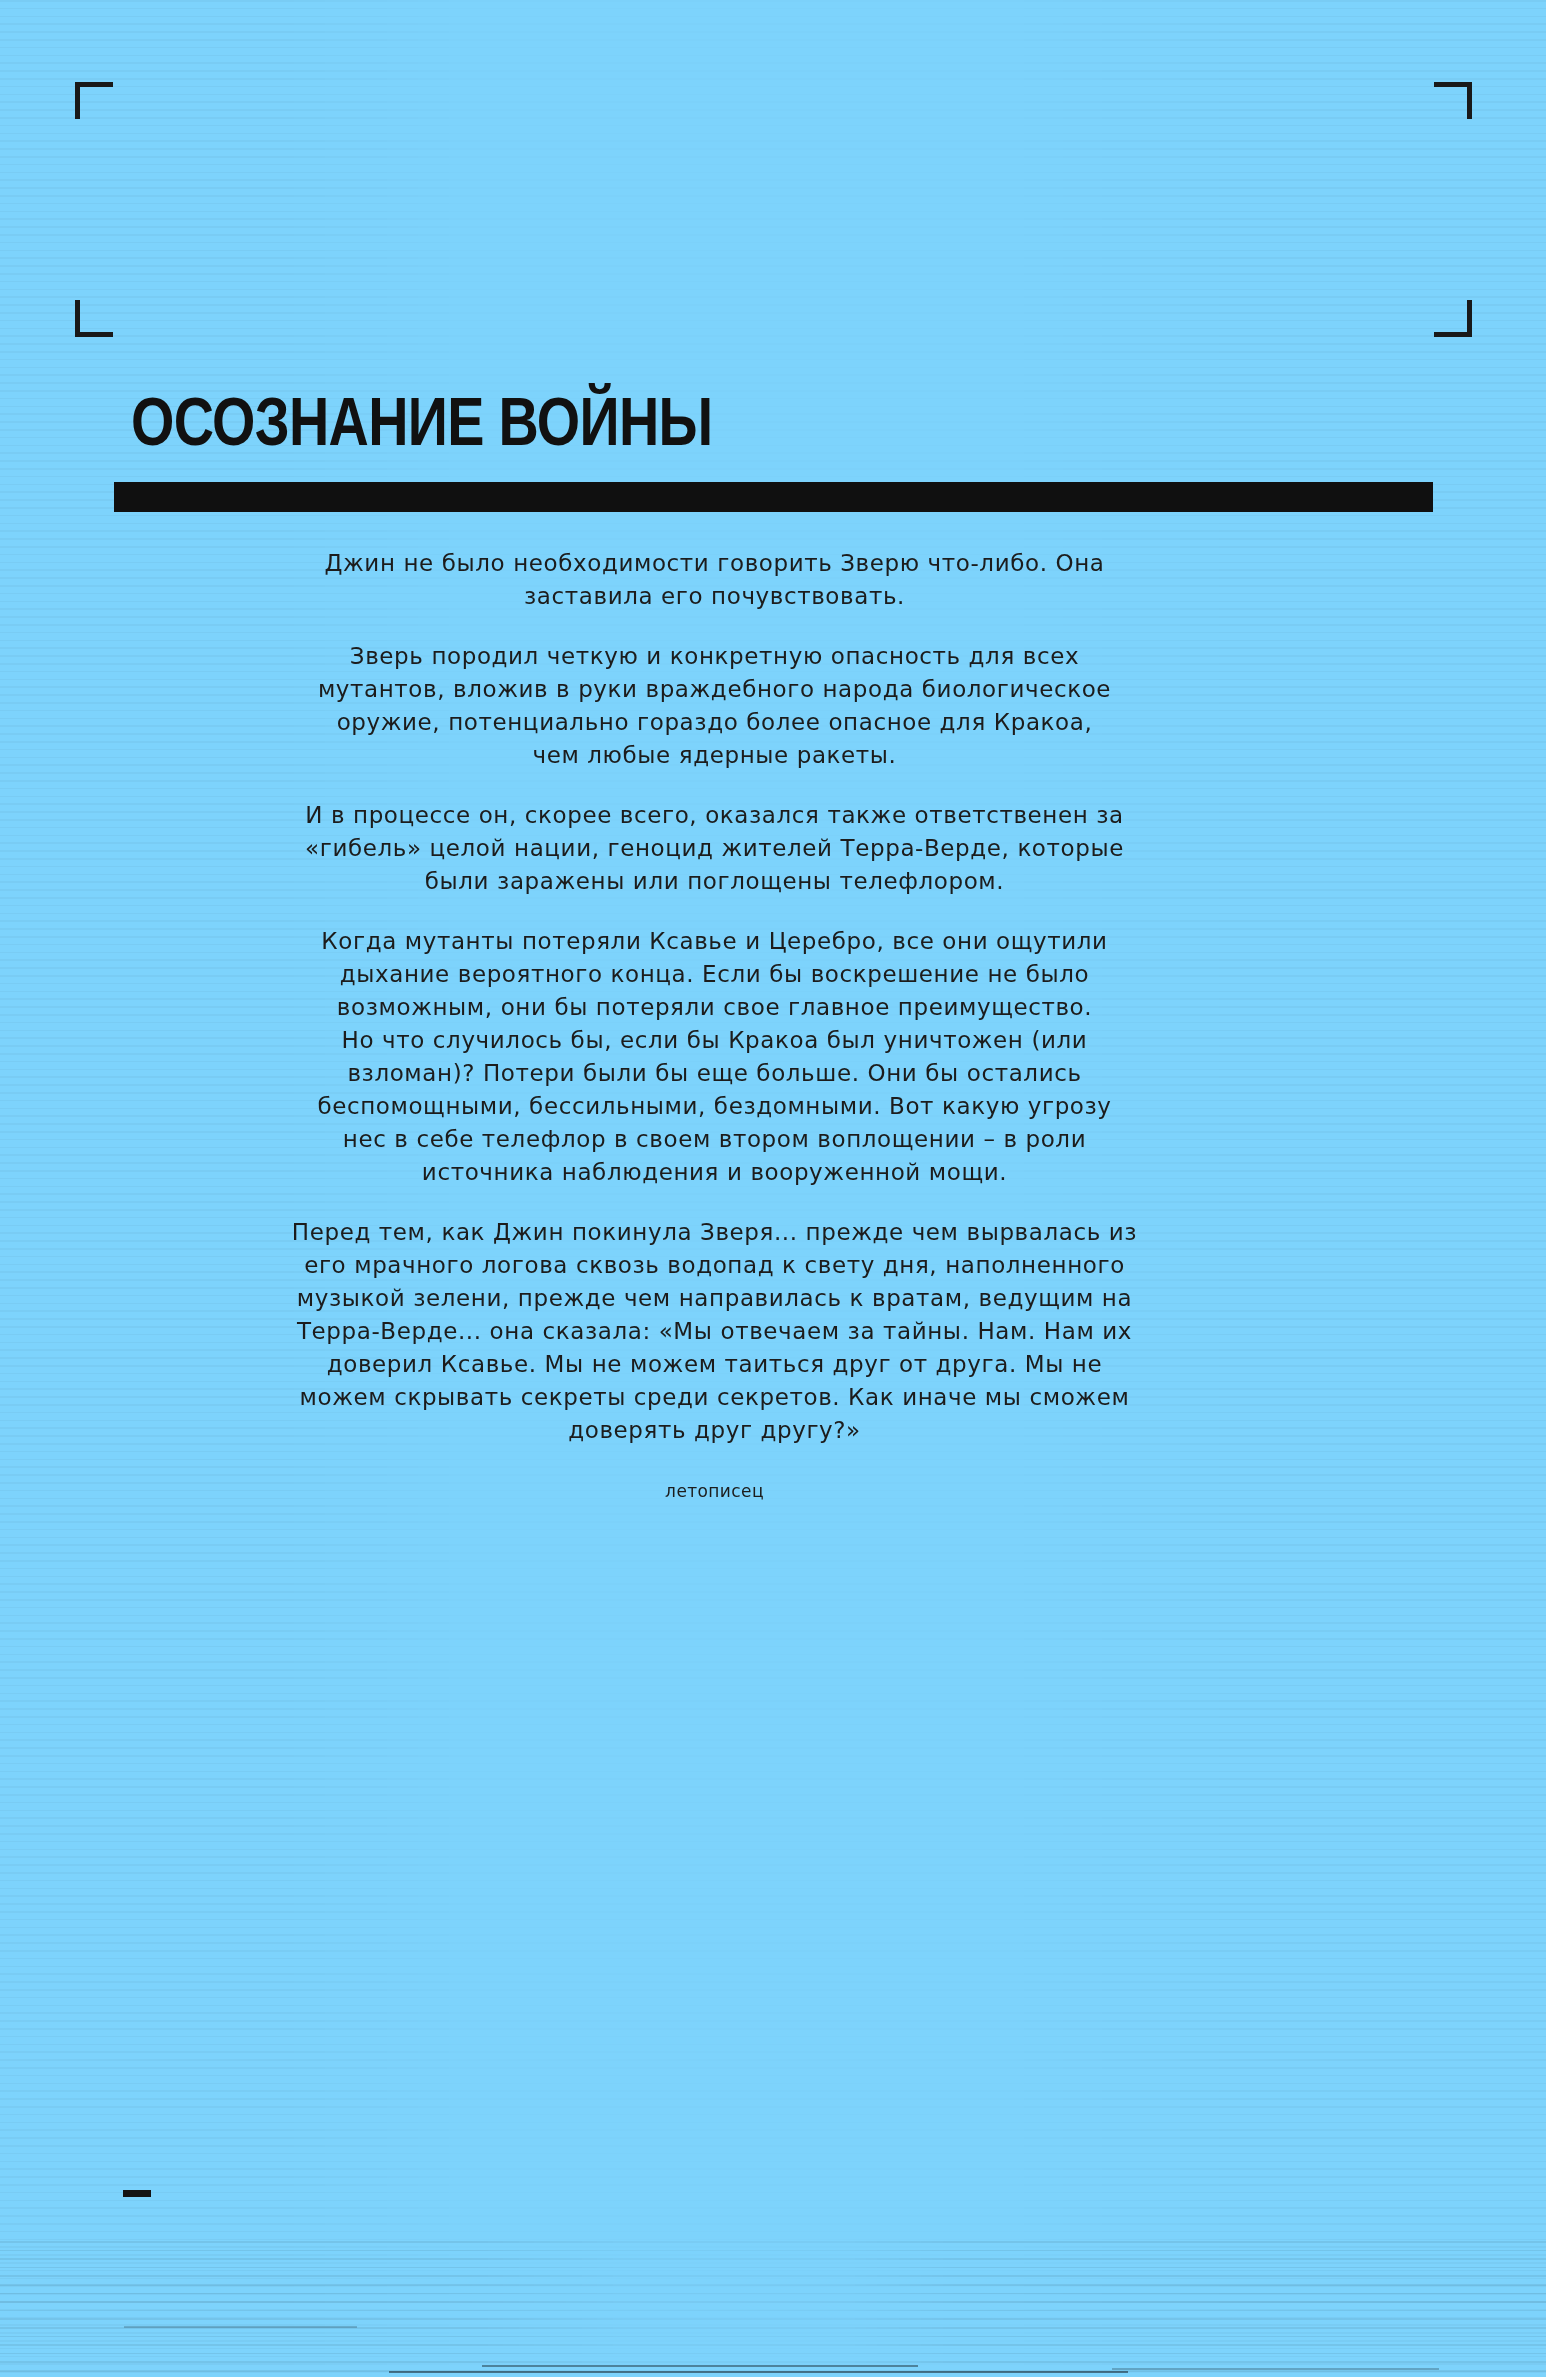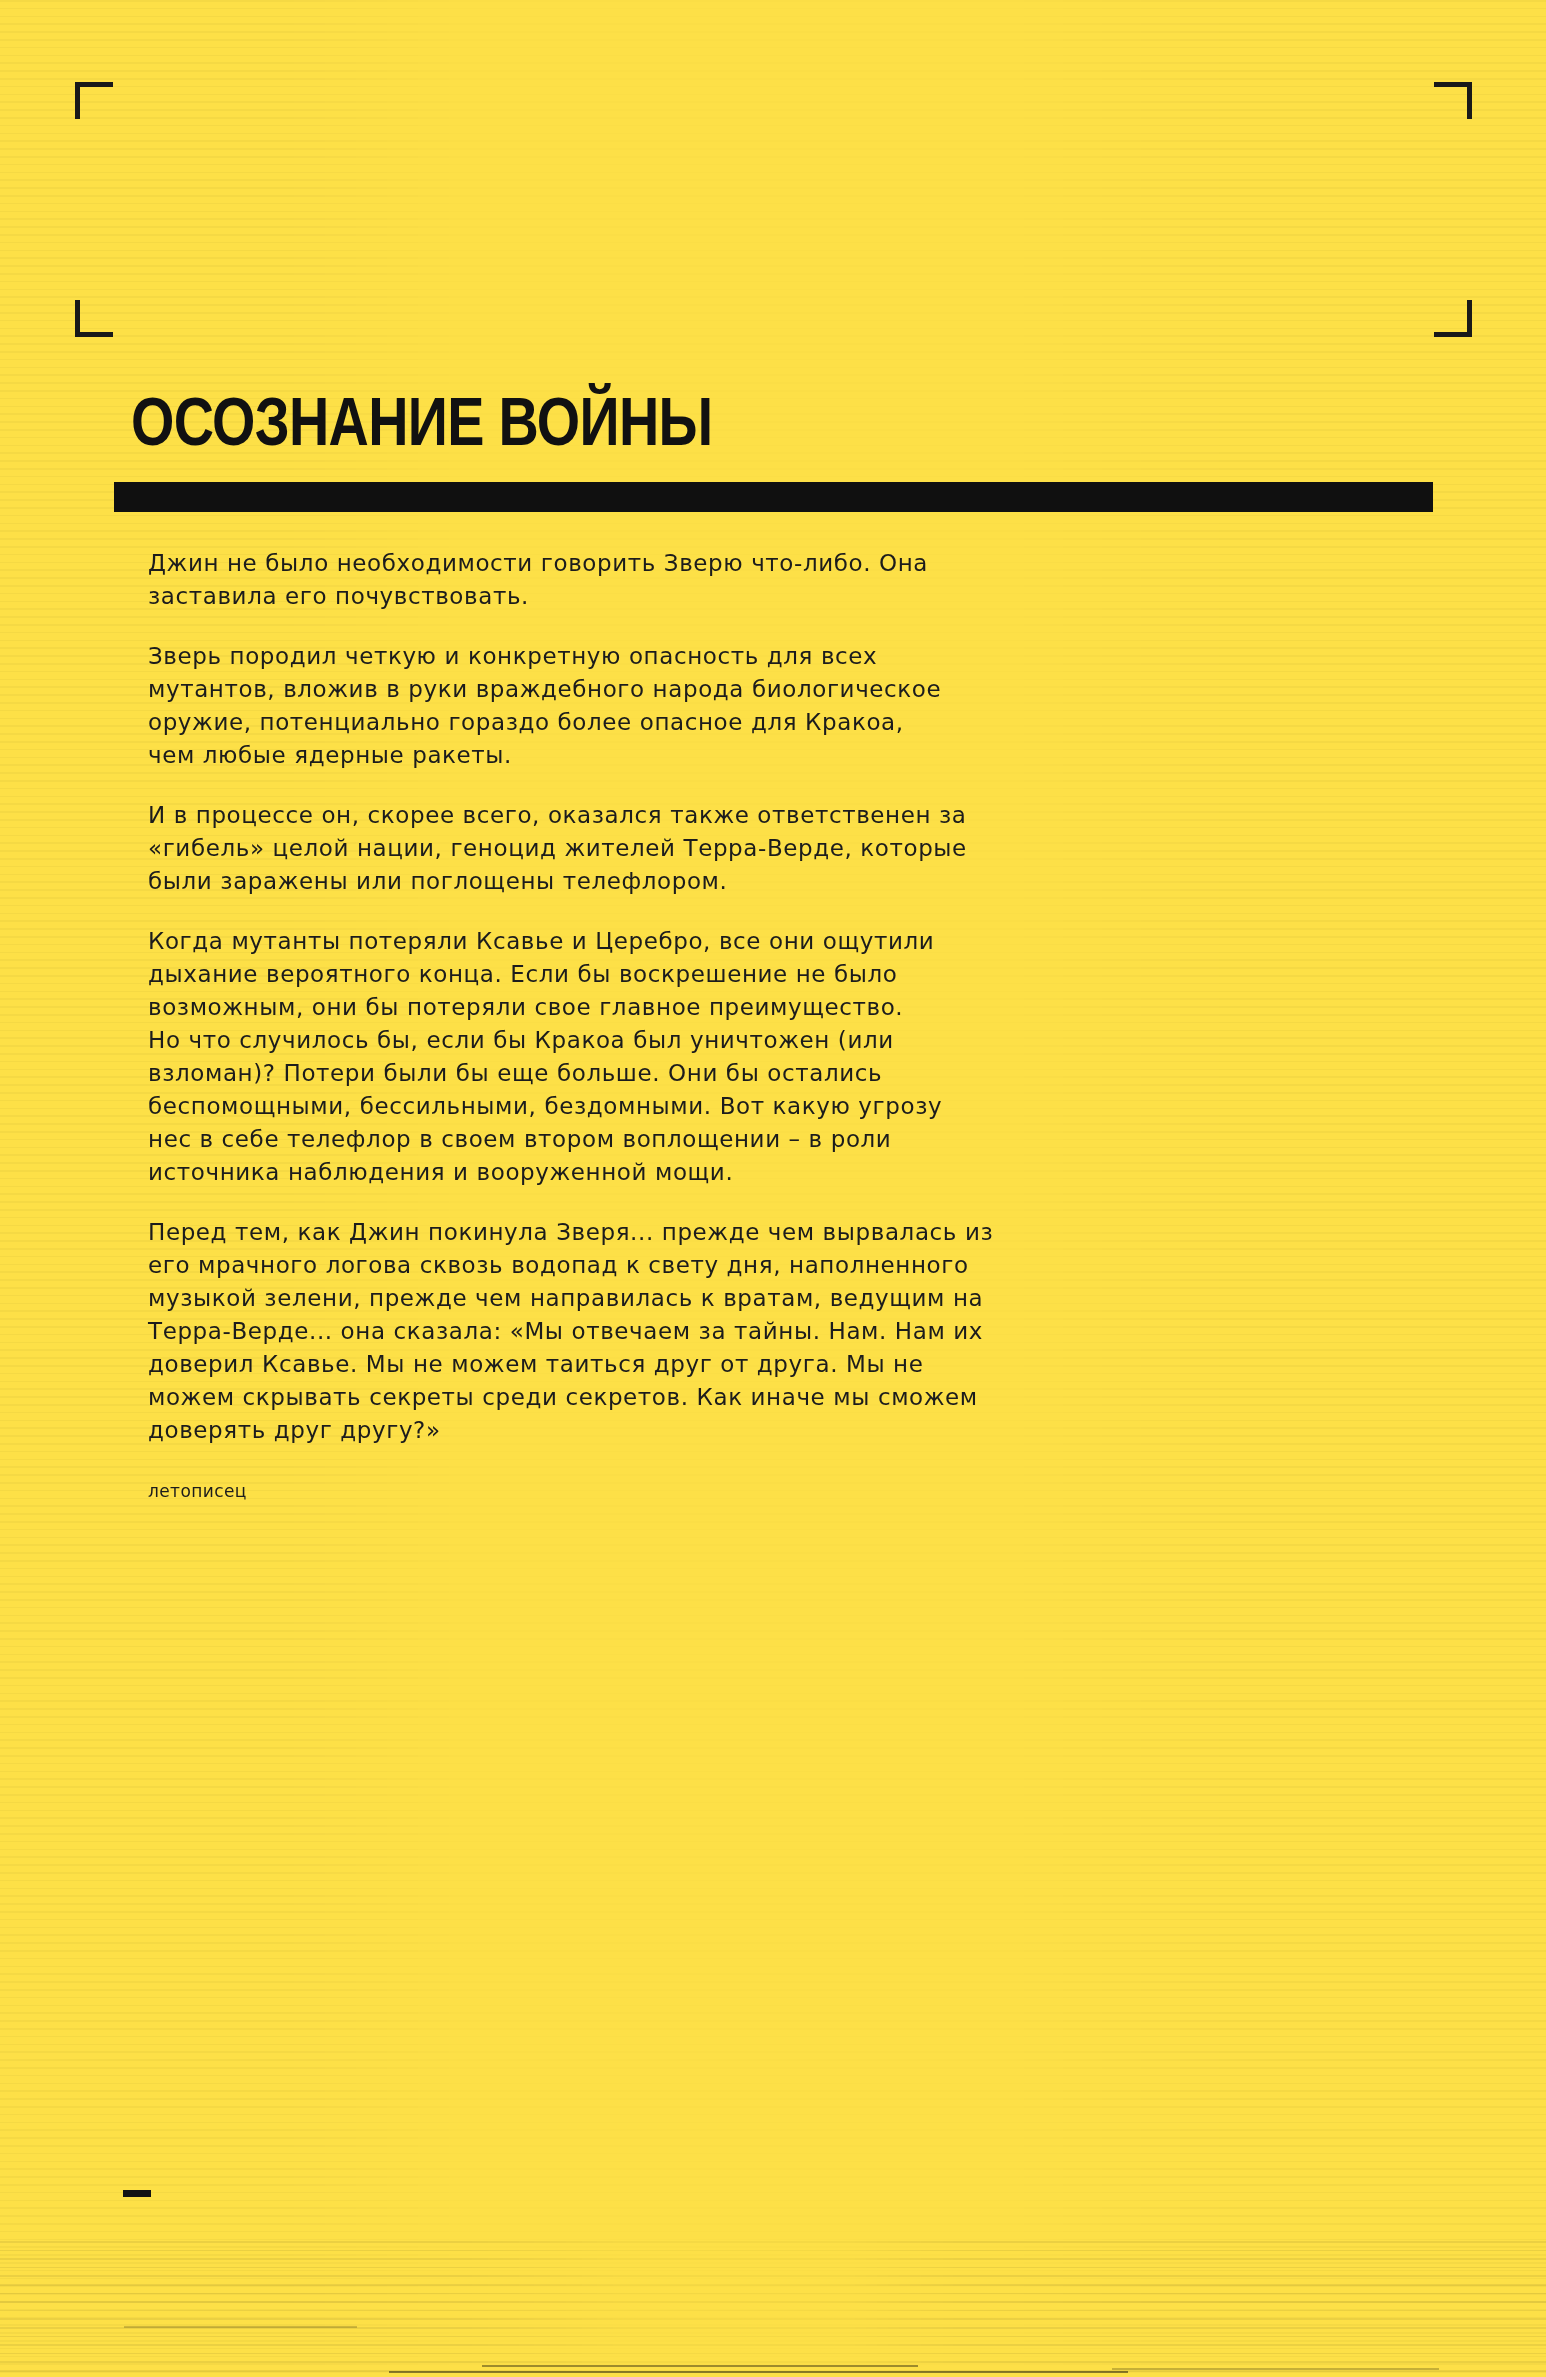--- a/index.html
+++ b/index.html
@@ -4,24 +4,25 @@
 <style>
   html, body {
     margin: 0;
     padding: 0;
     background: #ffffff;
   }
   .page {
     position: relative;
     width: 1547px;
     height: 2377px;
-    background: #fde047;
+    background: #7dd3fc;
     overflow: hidden;
     font-family: "DejaVu Sans", sans-serif;
     color: #1a1a1a;
+    text-align: center;
   }
   
   .scanlines {
     position: absolute;
     left: 0; top: 0; right: 0; bottom: 0;
     background: repeating-linear-gradient(
       to bottom,
       rgba(0,0,0,0.030) 0px, rgba(0,0,0,0.030) 1.6px,
       rgba(0,0,0,0.0) 1.6px, rgba(0,0,0,0.0) 7.8px
     );
@@ -79,21 +80,21 @@
     position: absolute;
     left: 114px;
     top: 482px;
     width: 1319px;
     height: 30px;
     background: #101010;
   }
 
   .body-text {
     position: absolute;
-    left: 148px;
+    left: 131px;
     top: 547px;
     width: 1167px;
     font-size: 23px;
     line-height: 33px;
     letter-spacing: 0.6px;
     color: #1c1c1c;
   }
   .para {
     margin: 0 0 27px 0;
     white-space: pre-line;

